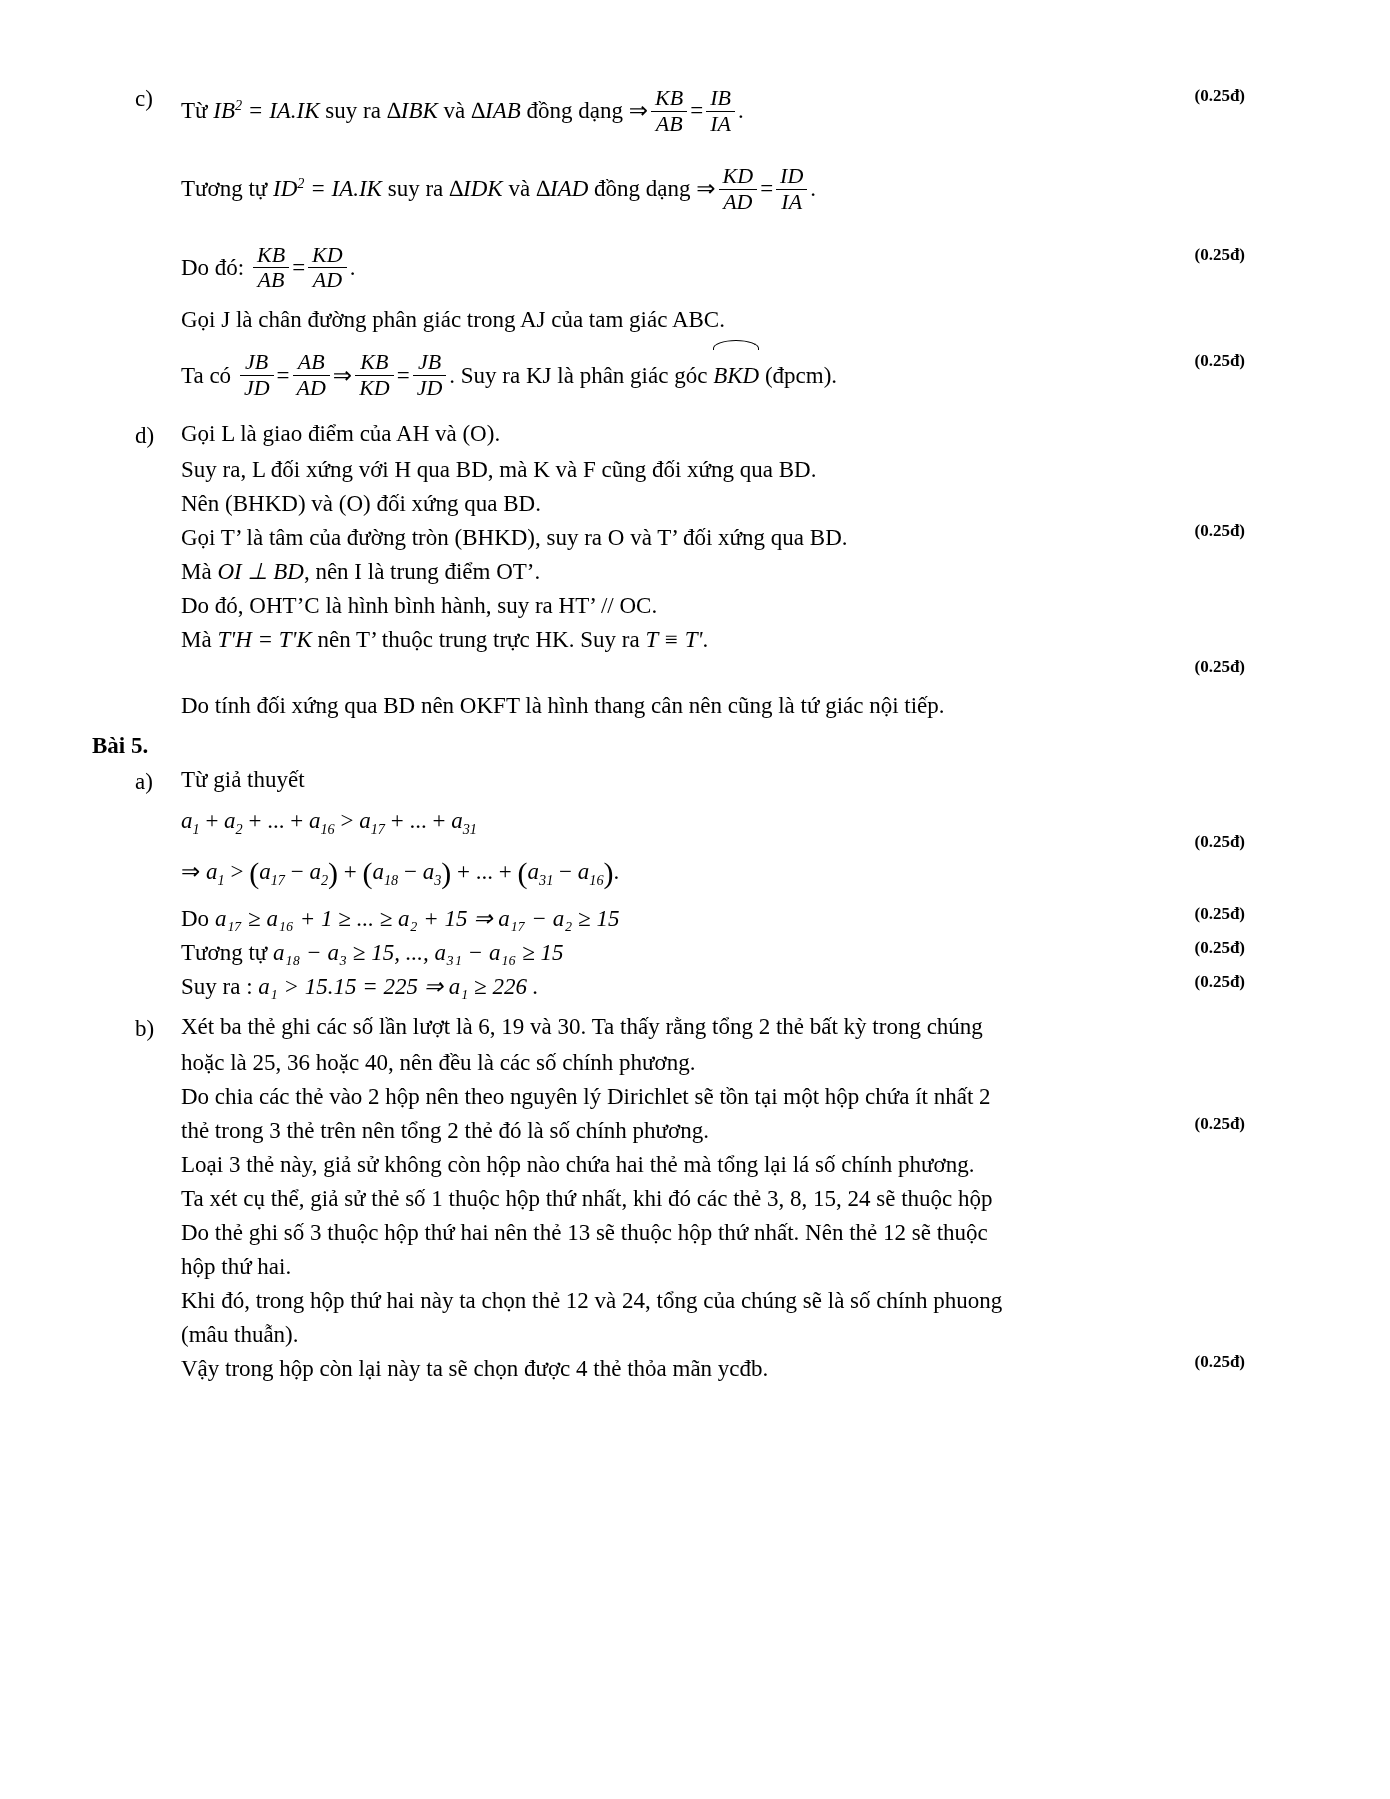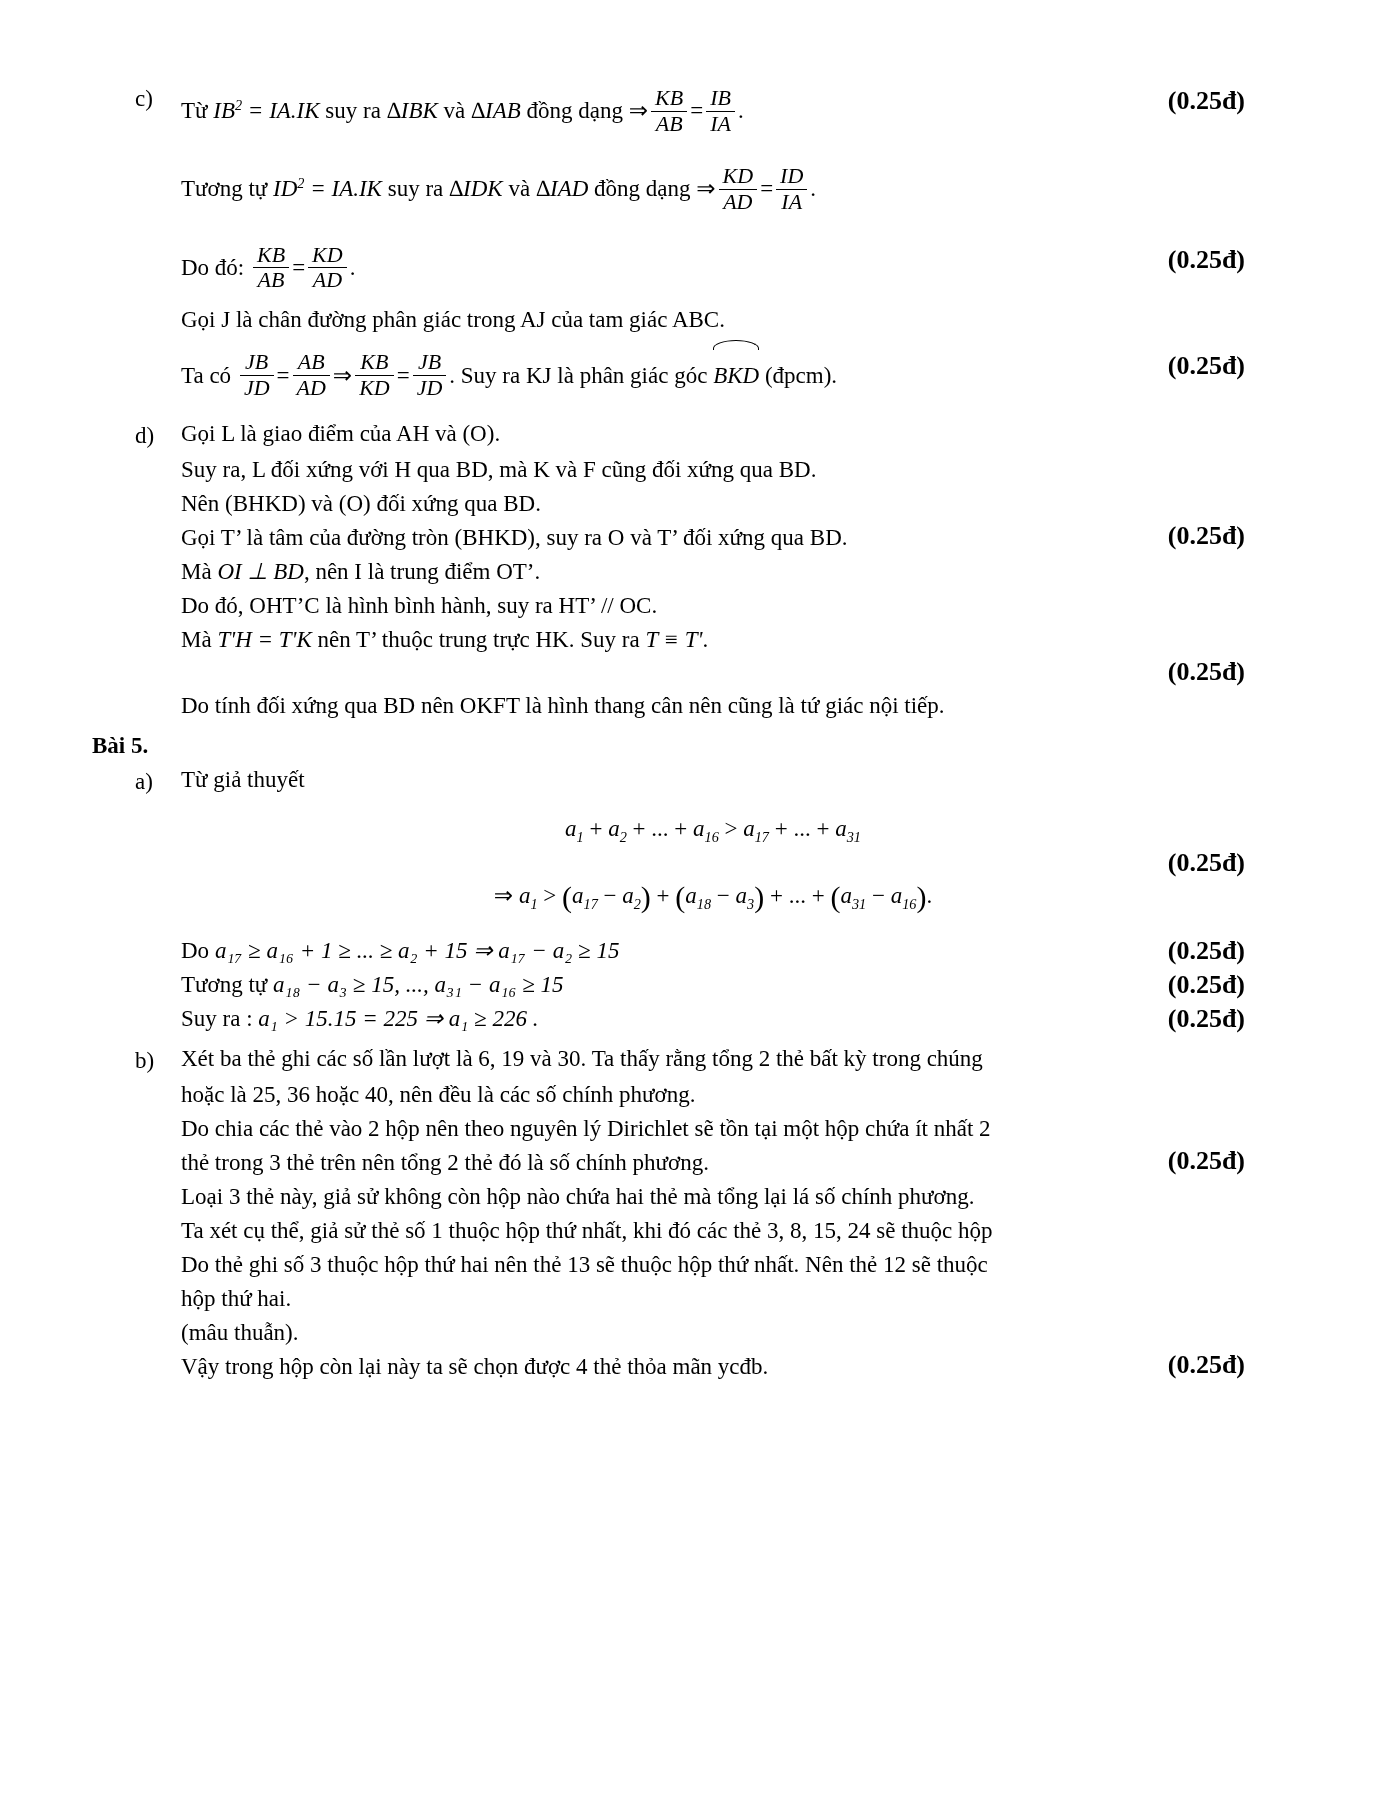--- a/index.html
+++ b/index.html
@@ -45,21 +45,21 @@
   }
   .body-text {
     flex: 1 1 auto;
     font-size: 23px;
     line-height: 34px;
   }
   .score {
     position: absolute;
     right: 0;
     top: 0;
-    font-size: 26px;
+    font-size: 17px;
     font-weight: bold;
     white-space: nowrap;
   }
   .bai-label {
     font-size: 23px;
     font-weight: bold;
     line-height: 34px;
   }
 
   
@@ -90,22 +90,21 @@
     position: absolute;
     left: 0; right: 0; top: -3px;
     height: 9px;
     border-top: 1.6px solid #000;
     border-left: 1.6px solid #000;
     border-right: 1.6px solid #000;
     border-radius: 60% 60% 0 0 / 100% 100% 0 0;
   }
   .mathline {
     font-size: 23px;
-    line-height: 60px;
-    text-align: center;
+    line-height: 44px;
   }
   .paren-big { font-size: 30px; font-style: normal; vertical-align: -4px;}
   .spacer-sm { height: 6px; }
   .spacer-md { height: 12px; }
 </style>
 </head>
 <body>
 
 <div class="page">
   <div class="content">
@@ -295,20 +294,24 @@
     <div class="row">
       <div class="marker"></div>
       <div class="body-text">Do thẻ ghi số 3 thuộc hộp thứ hai nên thẻ 13 sẽ thuộc hộp thứ nhất. Nên thẻ 12 sẽ thuộc</div>
     </div>
     <div class="row">
       <div class="marker"></div>
       <div class="body-text">hộp thứ hai.</div>
     </div>
     <div class="row">
       <div class="marker"></div>
+      <div class="body-text">Khi đó, trong hộp thứ hai này ta chọn thẻ 12 và 24, tổng của chúng sẽ là số chính phuong</div>
+    </div>
+    <div class="row">
+      <div class="marker"></div>
       <div class="body-text">(mâu thuẫn).</div>
     </div>
     <div class="row">
       <div class="marker"></div>
       <div class="body-text">Vậy trong hộp còn lại này ta sẽ chọn được 4 thẻ thỏa mãn ycđb.</div>
       <div class="score" style="top:0px;">(0.25đ)</div>
     </div>
 
   </div>
 </div>

